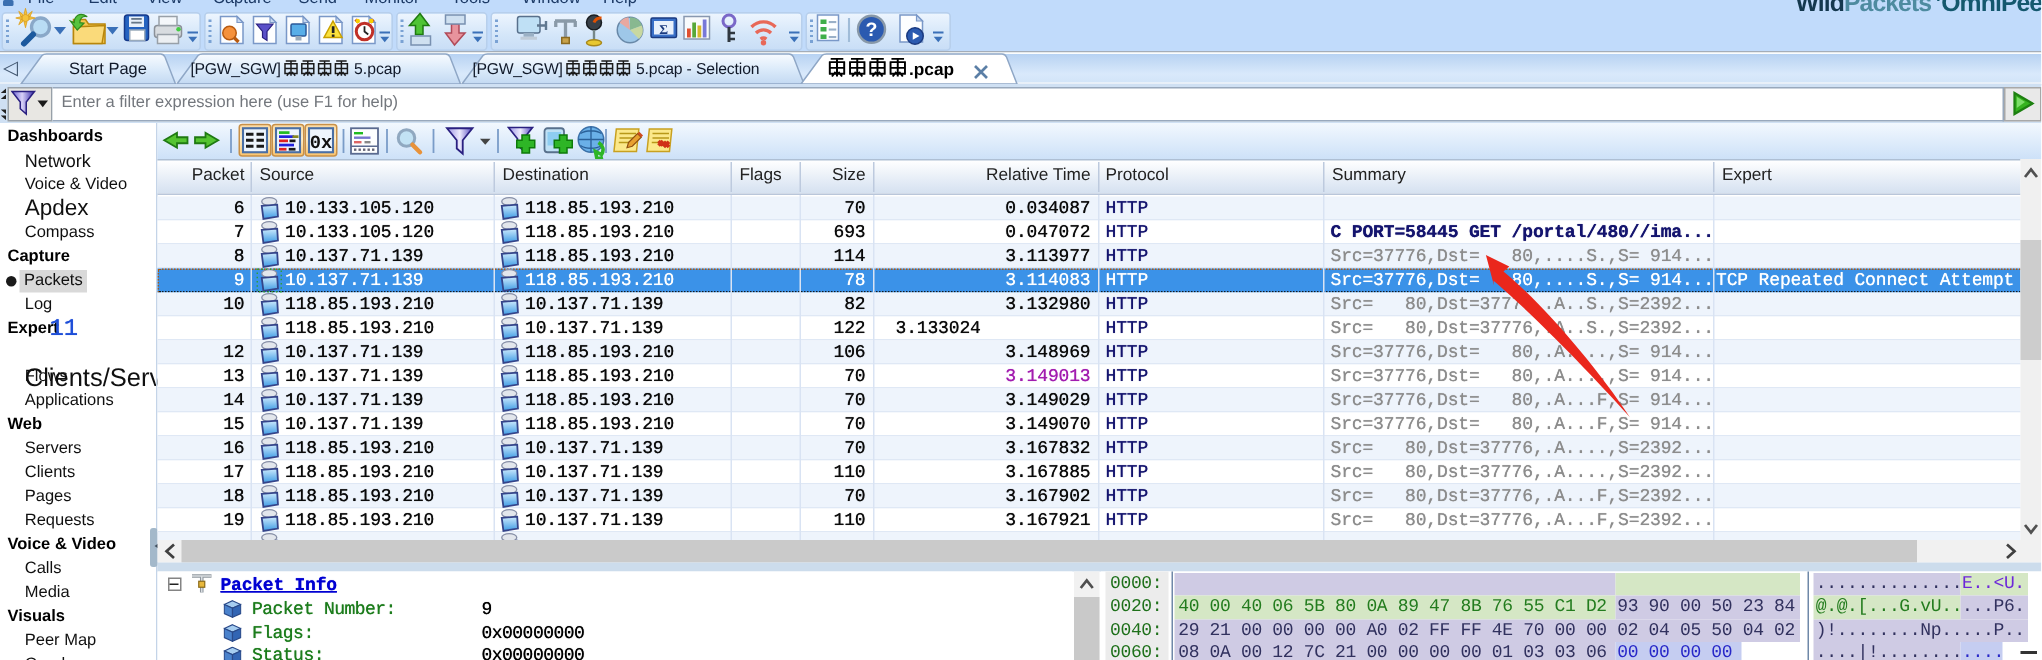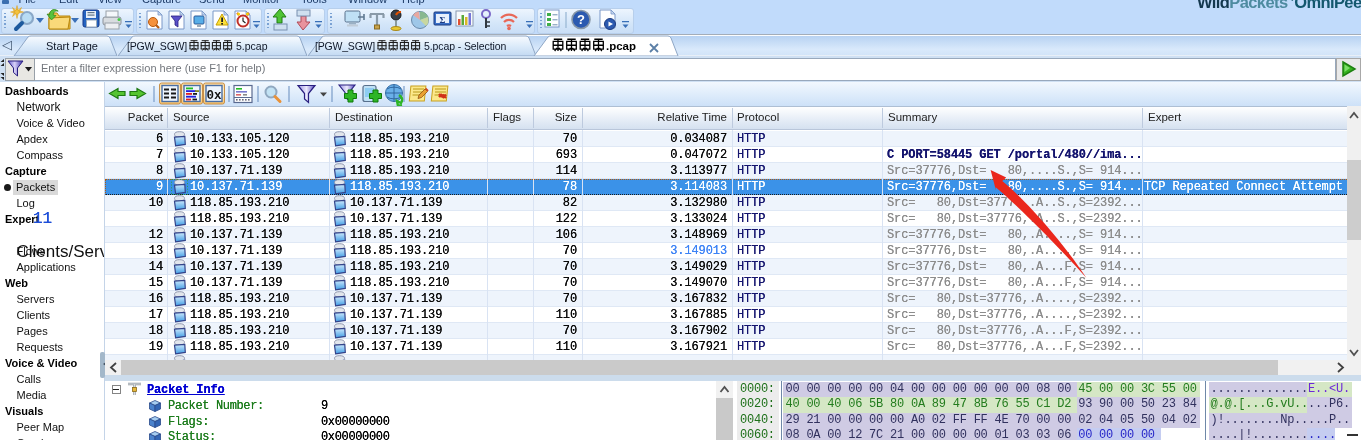--- a/index.html
+++ b/index.html
@@ -237,21 +237,21 @@
     <div class="abs" style="left:41px;top:62px;font-size:11px;color:#73777d">Enter a filter expression here (use F1 for help)</div>
     <div class="abs" style="left:1336px;top:57.5px;width:25px;height:23px;background:#e9e9e9;border:1px solid #a8a8a8"></div>
     <svg class="abs" style="left:1340px;top:60px" width="18" height="18" viewBox="0 0 18 18">
       <path d="M3 2 L15 9 L3 16 Z" fill="#35b31e" stroke="#1d8010" stroke-width="1.5"></path>
       <path d="M4.5 4.5 L10 8 L4.5 12 Z" fill="#8ee87a" opacity="0.8"></path>
     </svg>
     <div class="abs" style="left:0;top:82px;width:1361px;height:358px;background:#fff"></div>
     <div class="abs" style="left:5px;top:83px;font-size:11px;line-height:16px;font-weight:bold;color:#000">Dashboards</div>
     <div class="abs" style="left:16.5px;top:99px;font-size:12px;line-height:16px;color:#101010">Network</div>
     <div class="abs" style="left:16.5px;top:115px;font-size:11px;line-height:16px;color:#101010">Voice &amp; Video</div>
-    <div class="abs" style="left:16.5px;top:131px;font-size:11px;line-height:16px;color:#101010">Apdex</div>
+    <div class="abs" style="left:16.5px;top:131px;font-size:15px;line-height:16px;color:#101010">Apdex</div>
     <div class="abs" style="left:16.5px;top:147px;font-size:11px;line-height:16px;color:#101010">Compass</div>
     <div class="abs" style="left:5px;top:163px;font-size:11px;line-height:16px;font-weight:bold;color:#000">Capture</div>
     <div class="abs" style="left:13px;top:179.5px;width:45px;height:15px;background:#d9d9d9"></div>
     <div class="abs" style="left:4px;top:183.5px;width:7px;height:7px;background:#1a1a1a;border-radius:50%"></div>
     <div class="abs" style="left:16px;top:179px;font-size:11px;line-height:16px;color:#101010">Packets</div>
     <div class="abs" style="left:16.5px;top:195px;font-size:11px;line-height:16px;color:#101010">Log</div>
     <div class="abs" style="left:5px;top:211px;font-size:11px;line-height:16px;font-weight:bold;color:#000">Expert</div>
     <div class="abs" style="left:16.5px;top:244px;font-size:17px;line-height:16px;color:#101010">Clients/Servers</div>
     <div class="abs" style="left:16.5px;top:243px;font-size:11px;line-height:16px;color:#101010">Flows</div>
     <div class="abs" style="left:16.5px;top:259px;font-size:11px;line-height:16px;color:#101010">Applications</div>
@@ -419,37 +419,37 @@
     <div class="abs mono" style="left:350px;top:195px;font-family:'Liberation Mono',monospace;font-size:12px;letter-spacing:-0.1px;line-height:16px;color:#0a0a0a">10.137.71.139</div>
     <div class="abs mono" style="left:447px;top:195px;width:130px;text-align:right;font-family:'Liberation Mono',monospace;font-size:12px;letter-spacing:-0.1px;line-height:16px;color:#0a0a0a">82</div>
     <div class="abs mono" style="left:597px;top:195px;width:130px;text-align:right;font-family:'Liberation Mono',monospace;font-size:12px;letter-spacing:-0.1px;line-height:16px;color:#0a0a0a">3.132980</div>
     <div class="abs mono" style="left:737px;top:195px;font-family:'Liberation Mono',monospace;font-size:12px;letter-spacing:-0.1px;line-height:16px;color:#14146e">HTTP</div>
     <div class="abs mono" style="left:887px;top:195px;font-family:'Liberation Mono',monospace;font-size:12px;letter-spacing:-0.1px;line-height:16px;color:#8c8c8c;white-space:pre">Src=   80,Dst=37776,.A..S.,S=2392...</div>
     <div class="abs" style="left:105px;top:211px;width:1242px;height:16px;background:#ffffff;border-bottom:1px solid #dfe8f5"></div>
     <div class="abs mono" style="left:33px;top:211px;width:130px;text-align:left;font-family:'Liberation Mono',monospace;font-size:16px;letter-spacing:-0.1px;line-height:16px;color:#1d4ed8">11</div>
     <div class="abs mono" style="left:190px;top:211px;font-family:'Liberation Mono',monospace;font-size:12px;letter-spacing:-0.1px;line-height:16px;color:#0a0a0a">118.85.193.210</div>
     <div class="abs mono" style="left:350px;top:211px;font-family:'Liberation Mono',monospace;font-size:12px;letter-spacing:-0.1px;line-height:16px;color:#0a0a0a">10.137.71.139</div>
     <div class="abs mono" style="left:447px;top:211px;width:130px;text-align:right;font-family:'Liberation Mono',monospace;font-size:12px;letter-spacing:-0.1px;line-height:16px;color:#0a0a0a">122</div>
-    <div class="abs mono" style="left:597px;top:211px;width:130px;text-align:right;font-family:'Liberation Mono',monospace;font-size:12px;letter-spacing:-0.1px;line-height:16px;color:#0a0a0a">3.133024</div>
+    <div class="abs mono" style="left:597px;top:211px;width:130px;font-family:'Liberation Mono',monospace;font-size:12px;letter-spacing:-0.1px;line-height:16px;color:#0a0a0a">3.133024</div>
     <div class="abs mono" style="left:737px;top:211px;font-family:'Liberation Mono',monospace;font-size:12px;letter-spacing:-0.1px;line-height:16px;color:#14146e">HTTP</div>
     <div class="abs mono" style="left:887px;top:211px;font-family:'Liberation Mono',monospace;font-size:12px;letter-spacing:-0.1px;line-height:16px;color:#8c8c8c;white-space:pre">Src=   80,Dst=37776,.A..S.,S=2392...</div>
     <div class="abs" style="left:105px;top:227px;width:1242px;height:16px;background:#eef4fc;border-bottom:1px solid #dfe8f5"></div>
     <div class="abs mono" style="left:33px;top:227px;width:130px;text-align:right;font-family:'Liberation Mono',monospace;font-size:12px;letter-spacing:-0.1px;line-height:16px;color:#0a0a0a">12</div>
     <div class="abs mono" style="left:190px;top:227px;font-family:'Liberation Mono',monospace;font-size:12px;letter-spacing:-0.1px;line-height:16px;color:#0a0a0a">10.137.71.139</div>
     <div class="abs mono" style="left:350px;top:227px;font-family:'Liberation Mono',monospace;font-size:12px;letter-spacing:-0.1px;line-height:16px;color:#0a0a0a">118.85.193.210</div>
     <div class="abs mono" style="left:447px;top:227px;width:130px;text-align:right;font-family:'Liberation Mono',monospace;font-size:12px;letter-spacing:-0.1px;line-height:16px;color:#0a0a0a">106</div>
     <div class="abs mono" style="left:597px;top:227px;width:130px;text-align:right;font-family:'Liberation Mono',monospace;font-size:12px;letter-spacing:-0.1px;line-height:16px;color:#0a0a0a">3.148969</div>
     <div class="abs mono" style="left:737px;top:227px;font-family:'Liberation Mono',monospace;font-size:12px;letter-spacing:-0.1px;line-height:16px;color:#14146e">HTTP</div>
     <div class="abs mono" style="left:887px;top:227px;font-family:'Liberation Mono',monospace;font-size:12px;letter-spacing:-0.1px;line-height:16px;color:#8c8c8c;white-space:pre">Src=37776,Dst=   80,.A....,S= 914...</div>
     <div class="abs" style="left:105px;top:243px;width:1242px;height:16px;background:#ffffff;border-bottom:1px solid #dfe8f5"></div>
     <div class="abs mono" style="left:33px;top:243px;width:130px;text-align:right;font-family:'Liberation Mono',monospace;font-size:12px;letter-spacing:-0.1px;line-height:16px;color:#0a0a0a">13</div>
     <div class="abs mono" style="left:190px;top:243px;font-family:'Liberation Mono',monospace;font-size:12px;letter-spacing:-0.1px;line-height:16px;color:#0a0a0a">10.137.71.139</div>
     <div class="abs mono" style="left:350px;top:243px;font-family:'Liberation Mono',monospace;font-size:12px;letter-spacing:-0.1px;line-height:16px;color:#0a0a0a">118.85.193.210</div>
     <div class="abs mono" style="left:447px;top:243px;width:130px;text-align:right;font-family:'Liberation Mono',monospace;font-size:12px;letter-spacing:-0.1px;line-height:16px;color:#0a0a0a">70</div>
-    <div class="abs mono" style="left:597px;top:243px;width:130px;text-align:right;font-family:'Liberation Mono',monospace;font-size:12px;letter-spacing:-0.1px;line-height:16px;color:#3b82f6">3.149013</div>
+    <div class="abs mono" style="left:597px;top:243px;width:130px;text-align:right;font-family:'Liberation Mono',monospace;font-size:12px;letter-spacing:-0.1px;line-height:16px;color:#a21caf">3.149013</div>
     <div class="abs mono" style="left:737px;top:243px;font-family:'Liberation Mono',monospace;font-size:12px;letter-spacing:-0.1px;line-height:16px;color:#14146e">HTTP</div>
     <div class="abs mono" style="left:887px;top:243px;font-family:'Liberation Mono',monospace;font-size:12px;letter-spacing:-0.1px;line-height:16px;color:#8c8c8c;white-space:pre">Src=37776,Dst=   80,.A....,S= 914...</div>
     <div class="abs" style="left:105px;top:259px;width:1242px;height:16px;background:#eef4fc;border-bottom:1px solid #dfe8f5"></div>
     <div class="abs mono" style="left:33px;top:259px;width:130px;text-align:right;font-family:'Liberation Mono',monospace;font-size:12px;letter-spacing:-0.1px;line-height:16px;color:#0a0a0a">14</div>
     <div class="abs mono" style="left:190px;top:259px;font-family:'Liberation Mono',monospace;font-size:12px;letter-spacing:-0.1px;line-height:16px;color:#0a0a0a">10.137.71.139</div>
     <div class="abs mono" style="left:350px;top:259px;font-family:'Liberation Mono',monospace;font-size:12px;letter-spacing:-0.1px;line-height:16px;color:#0a0a0a">118.85.193.210</div>
     <div class="abs mono" style="left:447px;top:259px;width:130px;text-align:right;font-family:'Liberation Mono',monospace;font-size:12px;letter-spacing:-0.1px;line-height:16px;color:#0a0a0a">70</div>
     <div class="abs mono" style="left:597px;top:259px;width:130px;text-align:right;font-family:'Liberation Mono',monospace;font-size:12px;letter-spacing:-0.1px;line-height:16px;color:#0a0a0a">3.149029</div>
     <div class="abs mono" style="left:737px;top:259px;font-family:'Liberation Mono',monospace;font-size:12px;letter-spacing:-0.1px;line-height:16px;color:#14146e">HTTP</div>
     <div class="abs mono" style="left:887px;top:259px;font-family:'Liberation Mono',monospace;font-size:12px;letter-spacing:-0.1px;line-height:16px;color:#8c8c8c;white-space:pre">Src=37776,Dst=   80,.A...F,S= 914...</div>
@@ -612,21 +612,20 @@
     <div class="abs" style="left:1307.0px;top:381.5px;width:45.0px;height:15.5px;background:#d5e7c5"></div>
     <div class="abs" style="left:1209.0px;top:397.0px;width:98.0px;height:15.5px;background:#d5e7c5"></div>
     <div class="abs" style="left:1307.0px;top:397.0px;width:45.0px;height:15.5px;background:#cfcbe4"></div>
     <div class="abs" style="left:1209.0px;top:412.5px;width:143.0px;height:15.5px;background:#cfcbe4"></div>
     <div class="abs" style="left:1209.0px;top:428.0px;width:98.0px;height:15.5px;background:#cfcbe4"></div>
     <div class="abs" style="left:1307.0px;top:428.0px;width:28.0px;height:15.5px;background:#c5cdf1"></div>
     <div class="abs" style="left:740px;top:381.5px;font-family:'Liberation Mono',monospace;font-size:12px;letter-spacing:-0.233px;line-height:15.5px;white-space:pre;color:#1e701a">0000:</div>
     <div class="abs" style="left:740px;top:397.0px;font-family:'Liberation Mono',monospace;font-size:12px;letter-spacing:-0.233px;line-height:15.5px;white-space:pre;color:#1e701a">0020:</div>
     <div class="abs" style="left:740px;top:412.5px;font-family:'Liberation Mono',monospace;font-size:12px;letter-spacing:-0.233px;line-height:15.5px;white-space:pre;color:#1e701a">0040:</div>
     <div class="abs" style="left:740px;top:428.0px;font-family:'Liberation Mono',monospace;font-size:12px;letter-spacing:-0.233px;line-height:15.5px;white-space:pre;color:#1e701a">0060:</div>
-    <div class="abs" style="left:785.5px;top:381.5px;font-family:'Liberation Mono',monospace;font-size:12px;letter-spacing:-0.233px;line-height:15.5px;white-space:pre;"><span style="color:#31315e">00 00 00 00 00 04 00 00 00 00 00 00 08 00 </span><span style="color:#237c1e">45 00 00 3C 55 00</span></div>
     <div class="abs" style="left:785.5px;top:397.0px;font-family:'Liberation Mono',monospace;font-size:12px;letter-spacing:-0.233px;line-height:15.5px;white-space:pre;"><span style="color:#237c1e">40 00 40 06 5B 80 0A 89 47 8B 76 55 C1 D2 </span><span style="color:#31315e">93 90 00 50 23 84</span></div>
     <div class="abs" style="left:785.5px;top:412.5px;font-family:'Liberation Mono',monospace;font-size:12px;letter-spacing:-0.233px;line-height:15.5px;white-space:pre;"><span style="color:#31315e">29 21 00 00 00 00 A0 02 FF FF 4E 70 00 00 02 04 05 50 04 02</span></div>
     <div class="abs" style="left:785.5px;top:428.0px;font-family:'Liberation Mono',monospace;font-size:12px;letter-spacing:-0.233px;line-height:15.5px;white-space:pre;"><span style="color:#31315e">08 0A 00 12 7C 21 00 00 00 00 01 03 03 06 </span><span style="color:#2828c8">00 00 00 00</span></div>
     <div class="abs" style="left:1210.5px;top:381.5px;font-family:'Liberation Mono',monospace;font-size:12px;letter-spacing:-0.233px;line-height:15.5px;white-space:pre;"><span style="color:#31315e">..............</span><span style="color:#6d28d9">E..&lt;U.</span></div>
     <div class="abs" style="left:1210.5px;top:397.0px;font-family:'Liberation Mono',monospace;font-size:12px;letter-spacing:-0.233px;line-height:15.5px;white-space:pre;"><span style="color:#237c1e">@.@.[...G.vU..</span><span style="color:#31315e">...P6.</span></div>
     <div class="abs" style="left:1210.5px;top:412.5px;font-family:'Liberation Mono',monospace;font-size:12px;letter-spacing:-0.233px;line-height:15.5px;white-space:pre;"><span style="color:#31315e">)!........Np.....P..</span></div>
     <div class="abs" style="left:1210.5px;top:428.0px;font-family:'Liberation Mono',monospace;font-size:12px;letter-spacing:-0.233px;line-height:15.5px;white-space:pre;"><span style="color:#31315e">....|!........</span><span style="color:#2828c8">....</span></div>
     <div class="abs" style="left:1347px;top:434px;width:11px;height:1.6px;background:#333"></div>
     <svg class="abs" style="left:950px;top:150px" width="160" height="140" viewBox="0 0 160 140">
 <path d="M40.6 20 L56.2 27.6 L52.3 31 C78 52 114 94 136.5 128 C106 94 68 56 45.7 37.2 L46 40.4 Z" fill="#ea271c"></path>

